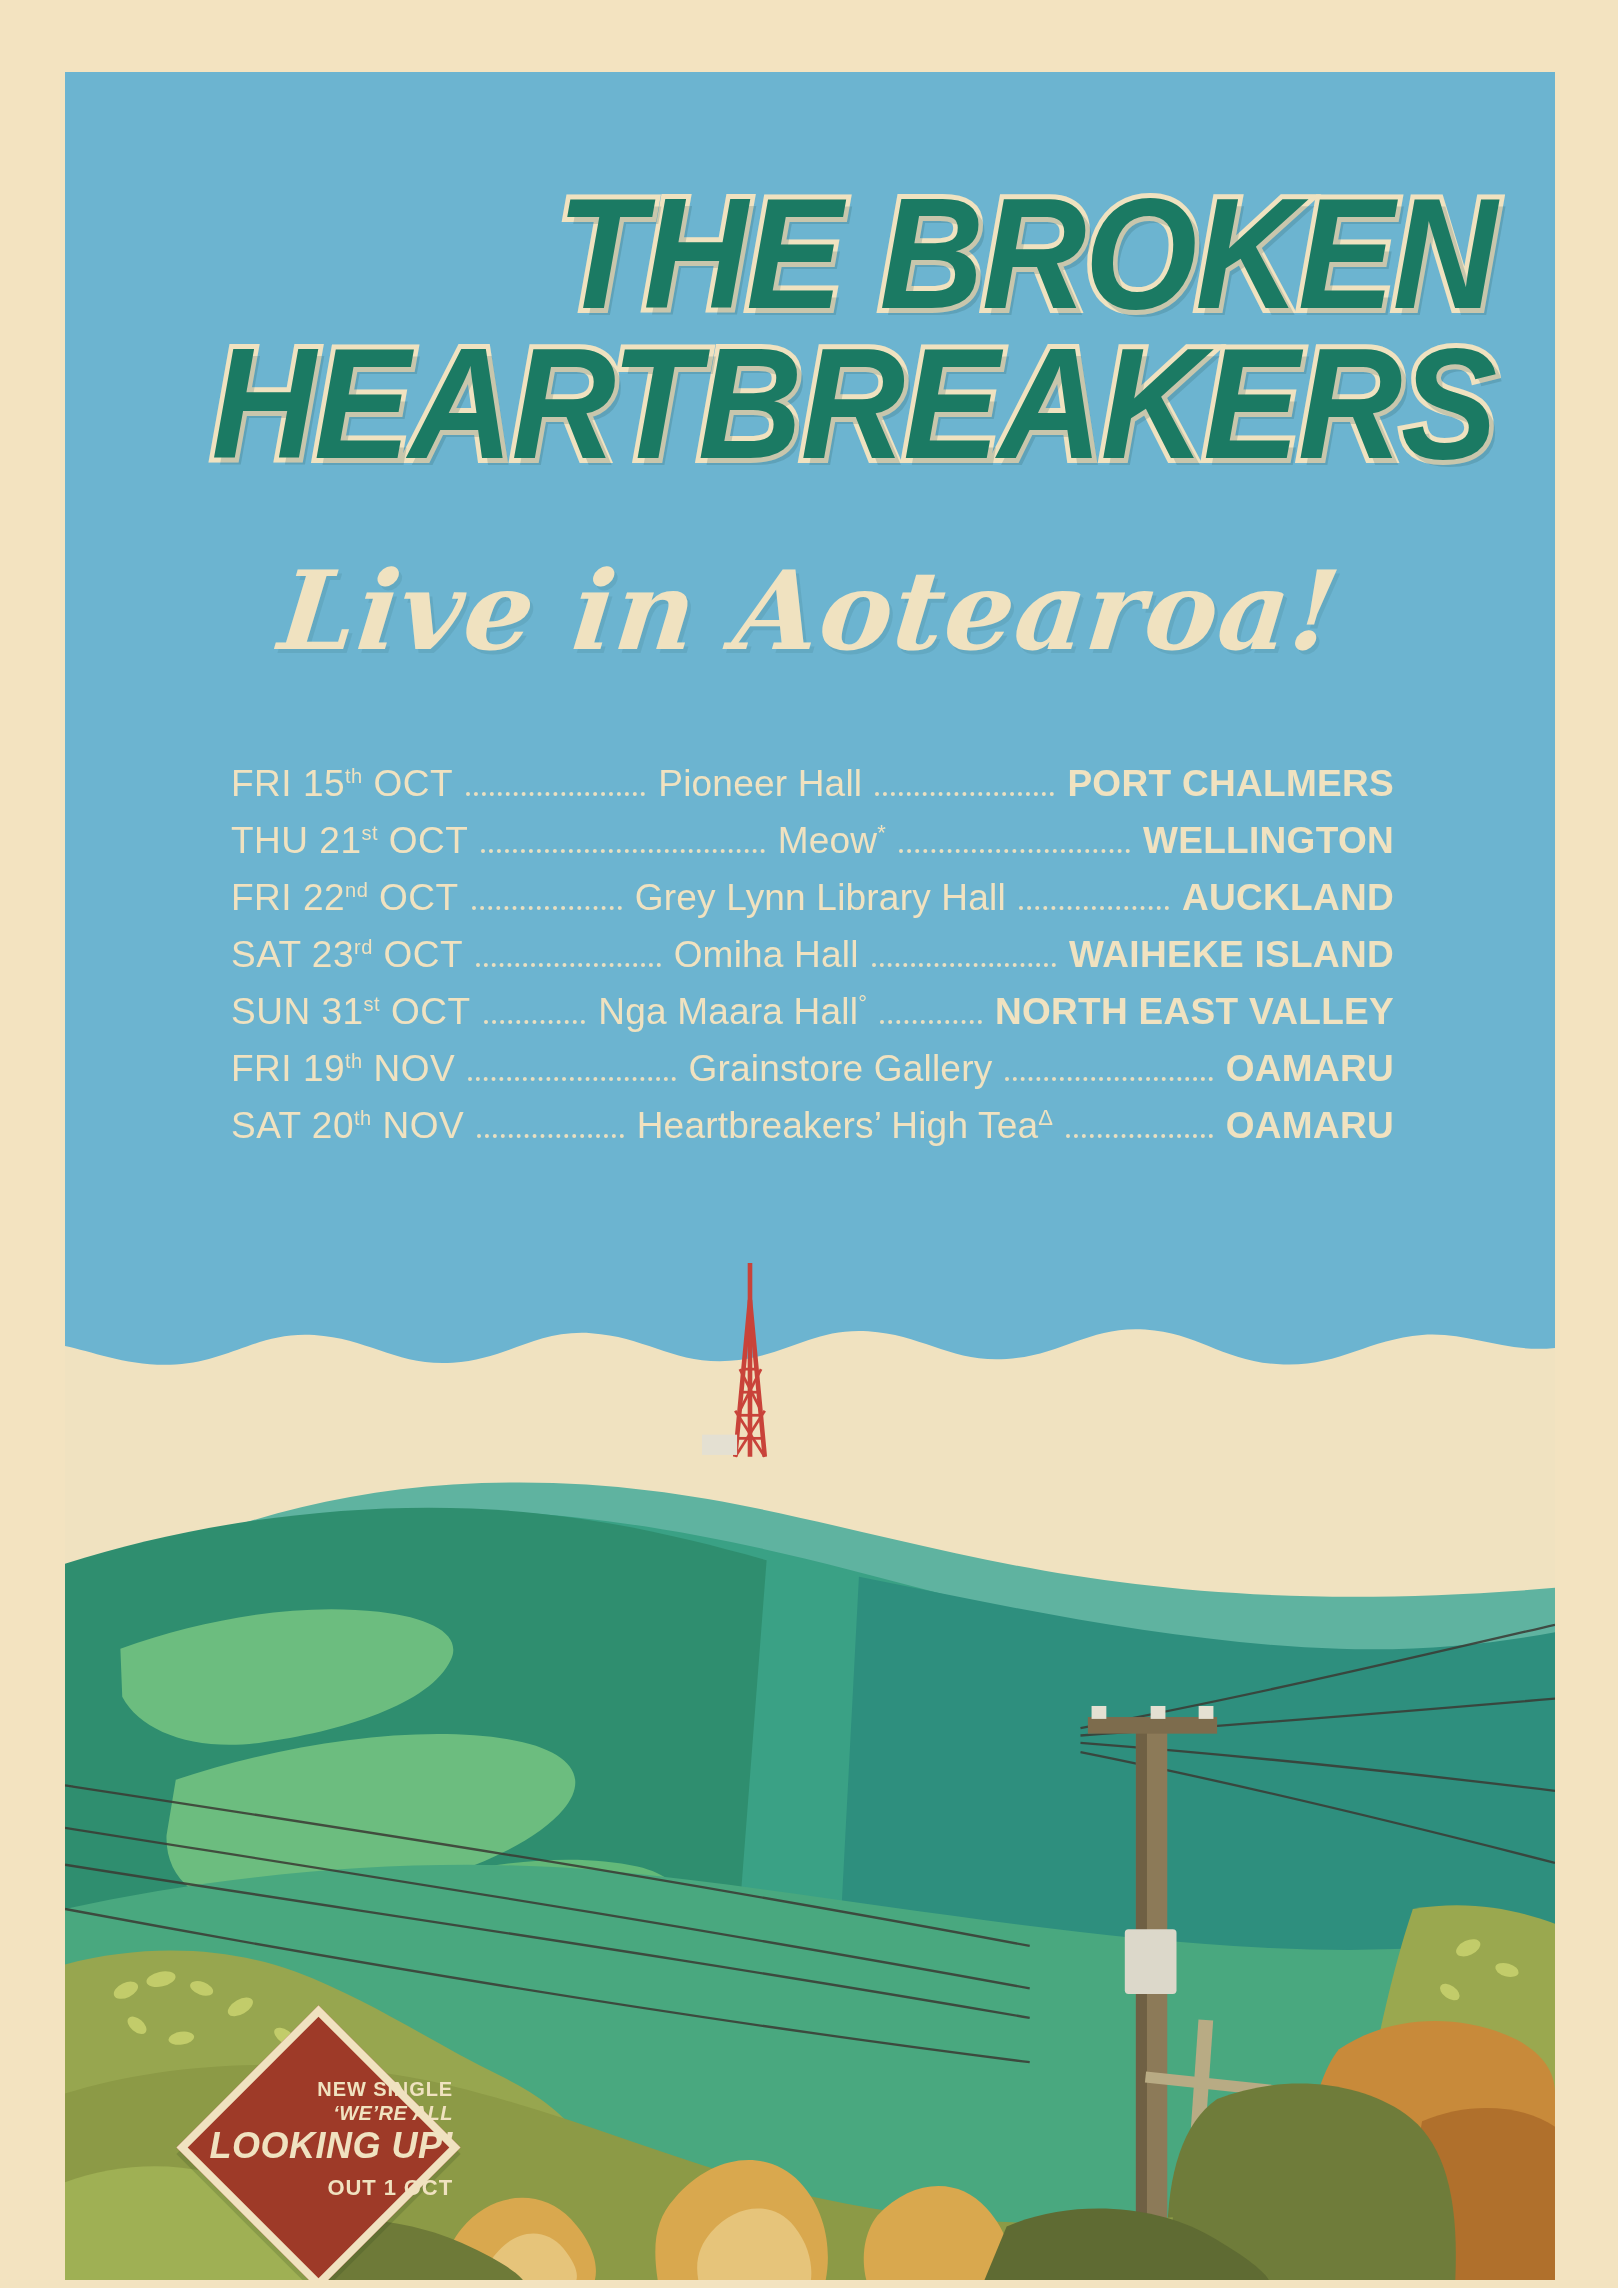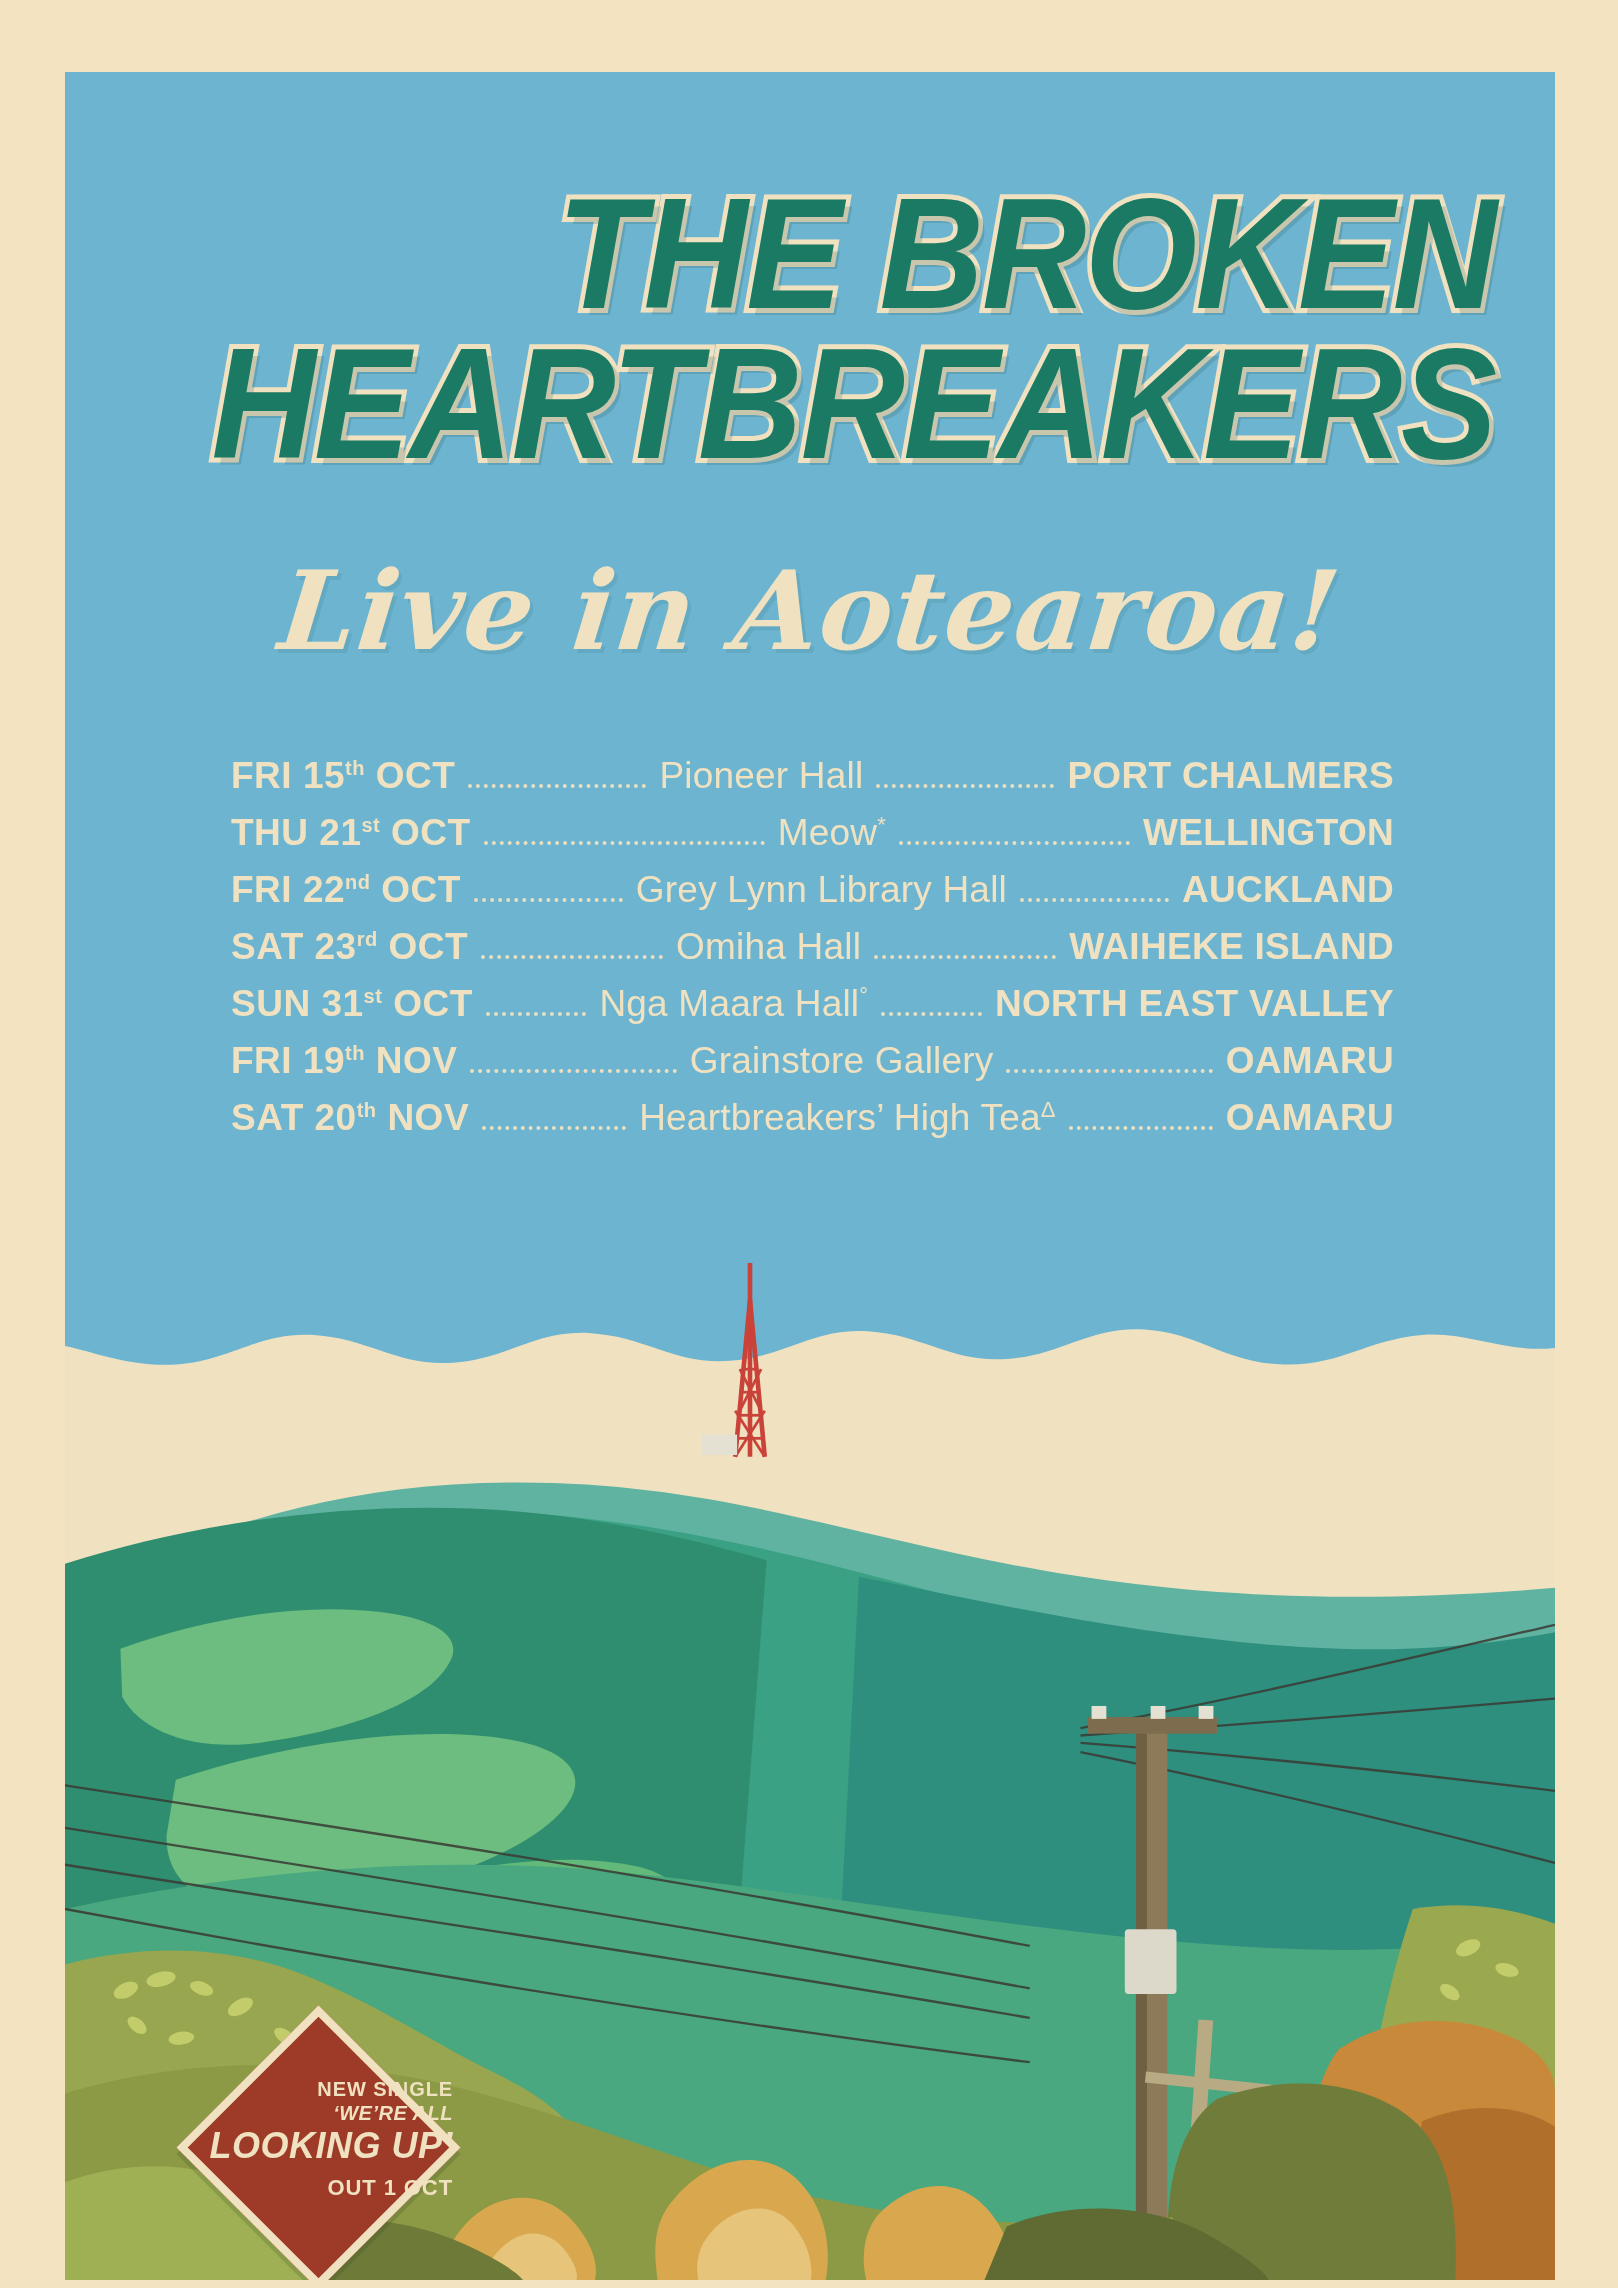--- a/index.html
+++ b/index.html
@@ -58,21 +58,21 @@
   .dates{
     position:absolute;left:166px;top:683px;width:1163px;
   }
   .date-row{
     display:flex;align-items:baseline;
     color:#f0e2c0;
     height:57px;
     font-size:37px;
   }
   .d-when{
-    font-weight:bold;
+    font-weight:normal;
     letter-spacing:0.5px;
     white-space:nowrap;
     font-size:37px;
   }
   .d-when sup{font-size:20px;vertical-align:super;}
   .dots{
     flex:1;
     border-bottom:4.6px dotted #f0e2c0;
     margin:0 13px 11px 13px;
     min-width:18.5px;
@@ -84,20 +84,21 @@
     font-size:37px;
     letter-spacing:0.2px;
   }
   .d-venue sup{font-size:22px;}
   .d-city{
     font-weight:bold;
     white-space:nowrap;
     font-size:37px;
     letter-spacing:0.3px;
     text-align:center;
+    margin-top:8px;
   }
   .dots.short{max-width:231px;}
 
   .footnote{
     position:absolute;left:0;top:1121px;width:100%;
     text-align:center;
     color:#f0e2c0;
     font-size:25px;
     letter-spacing:0.4px;
   }

